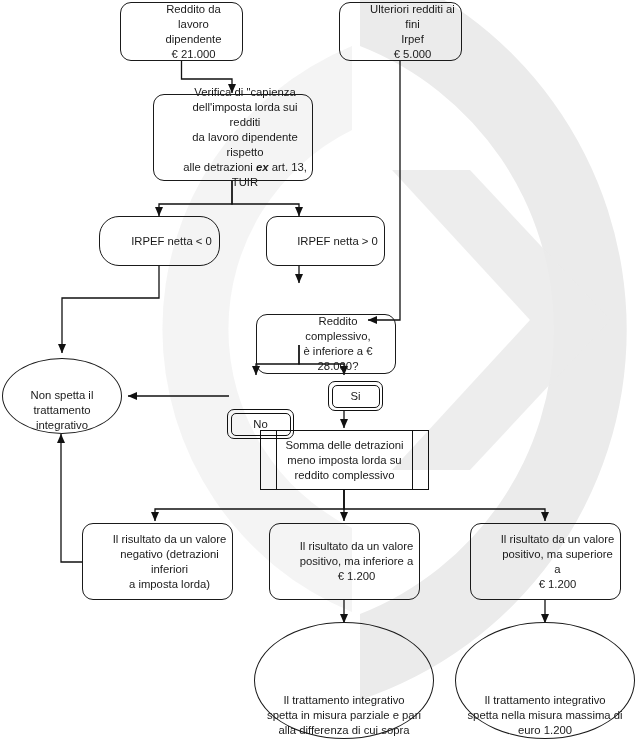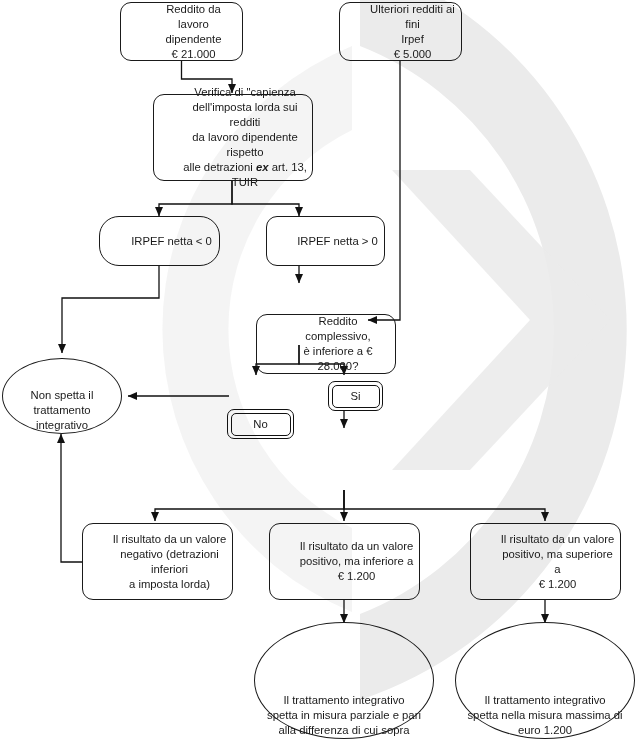--- a/index.html
+++ b/index.html
@@ -184,20 +184,25 @@
   </div>
 
   <div class="node terminator" style="left:227px; top:381px; width:67px; height:30px;margin-top:28px;">
     <span class="txt">No</span>
   </div>
 
   <div class="node terminator" style="left:317px; top:381px; width:55px; height:30px;margin-left:11px;">
     <span class="txt">Si</span>
   </div>
 
+  <div class="node predefined" style="left:260px; top:430px; width:169px; height:60px;">
+    <span class="txt">Somma delle detrazioni
+meno imposta lorda su
+reddito complessivo</span>
+  </div>
 
   <div class="node ellipse" style="left:2px; top:358px; width:120px; height:76px;">
     <span class="txt">Non spetta il
 trattamento
 integrativo</span>
   </div>
 
   <div class="node rounded" style="left:82px; top:523px; width:151px; height:77px;">
     <span class="txt">Il risultato da un valore
 negativo (detrazioni inferiori

